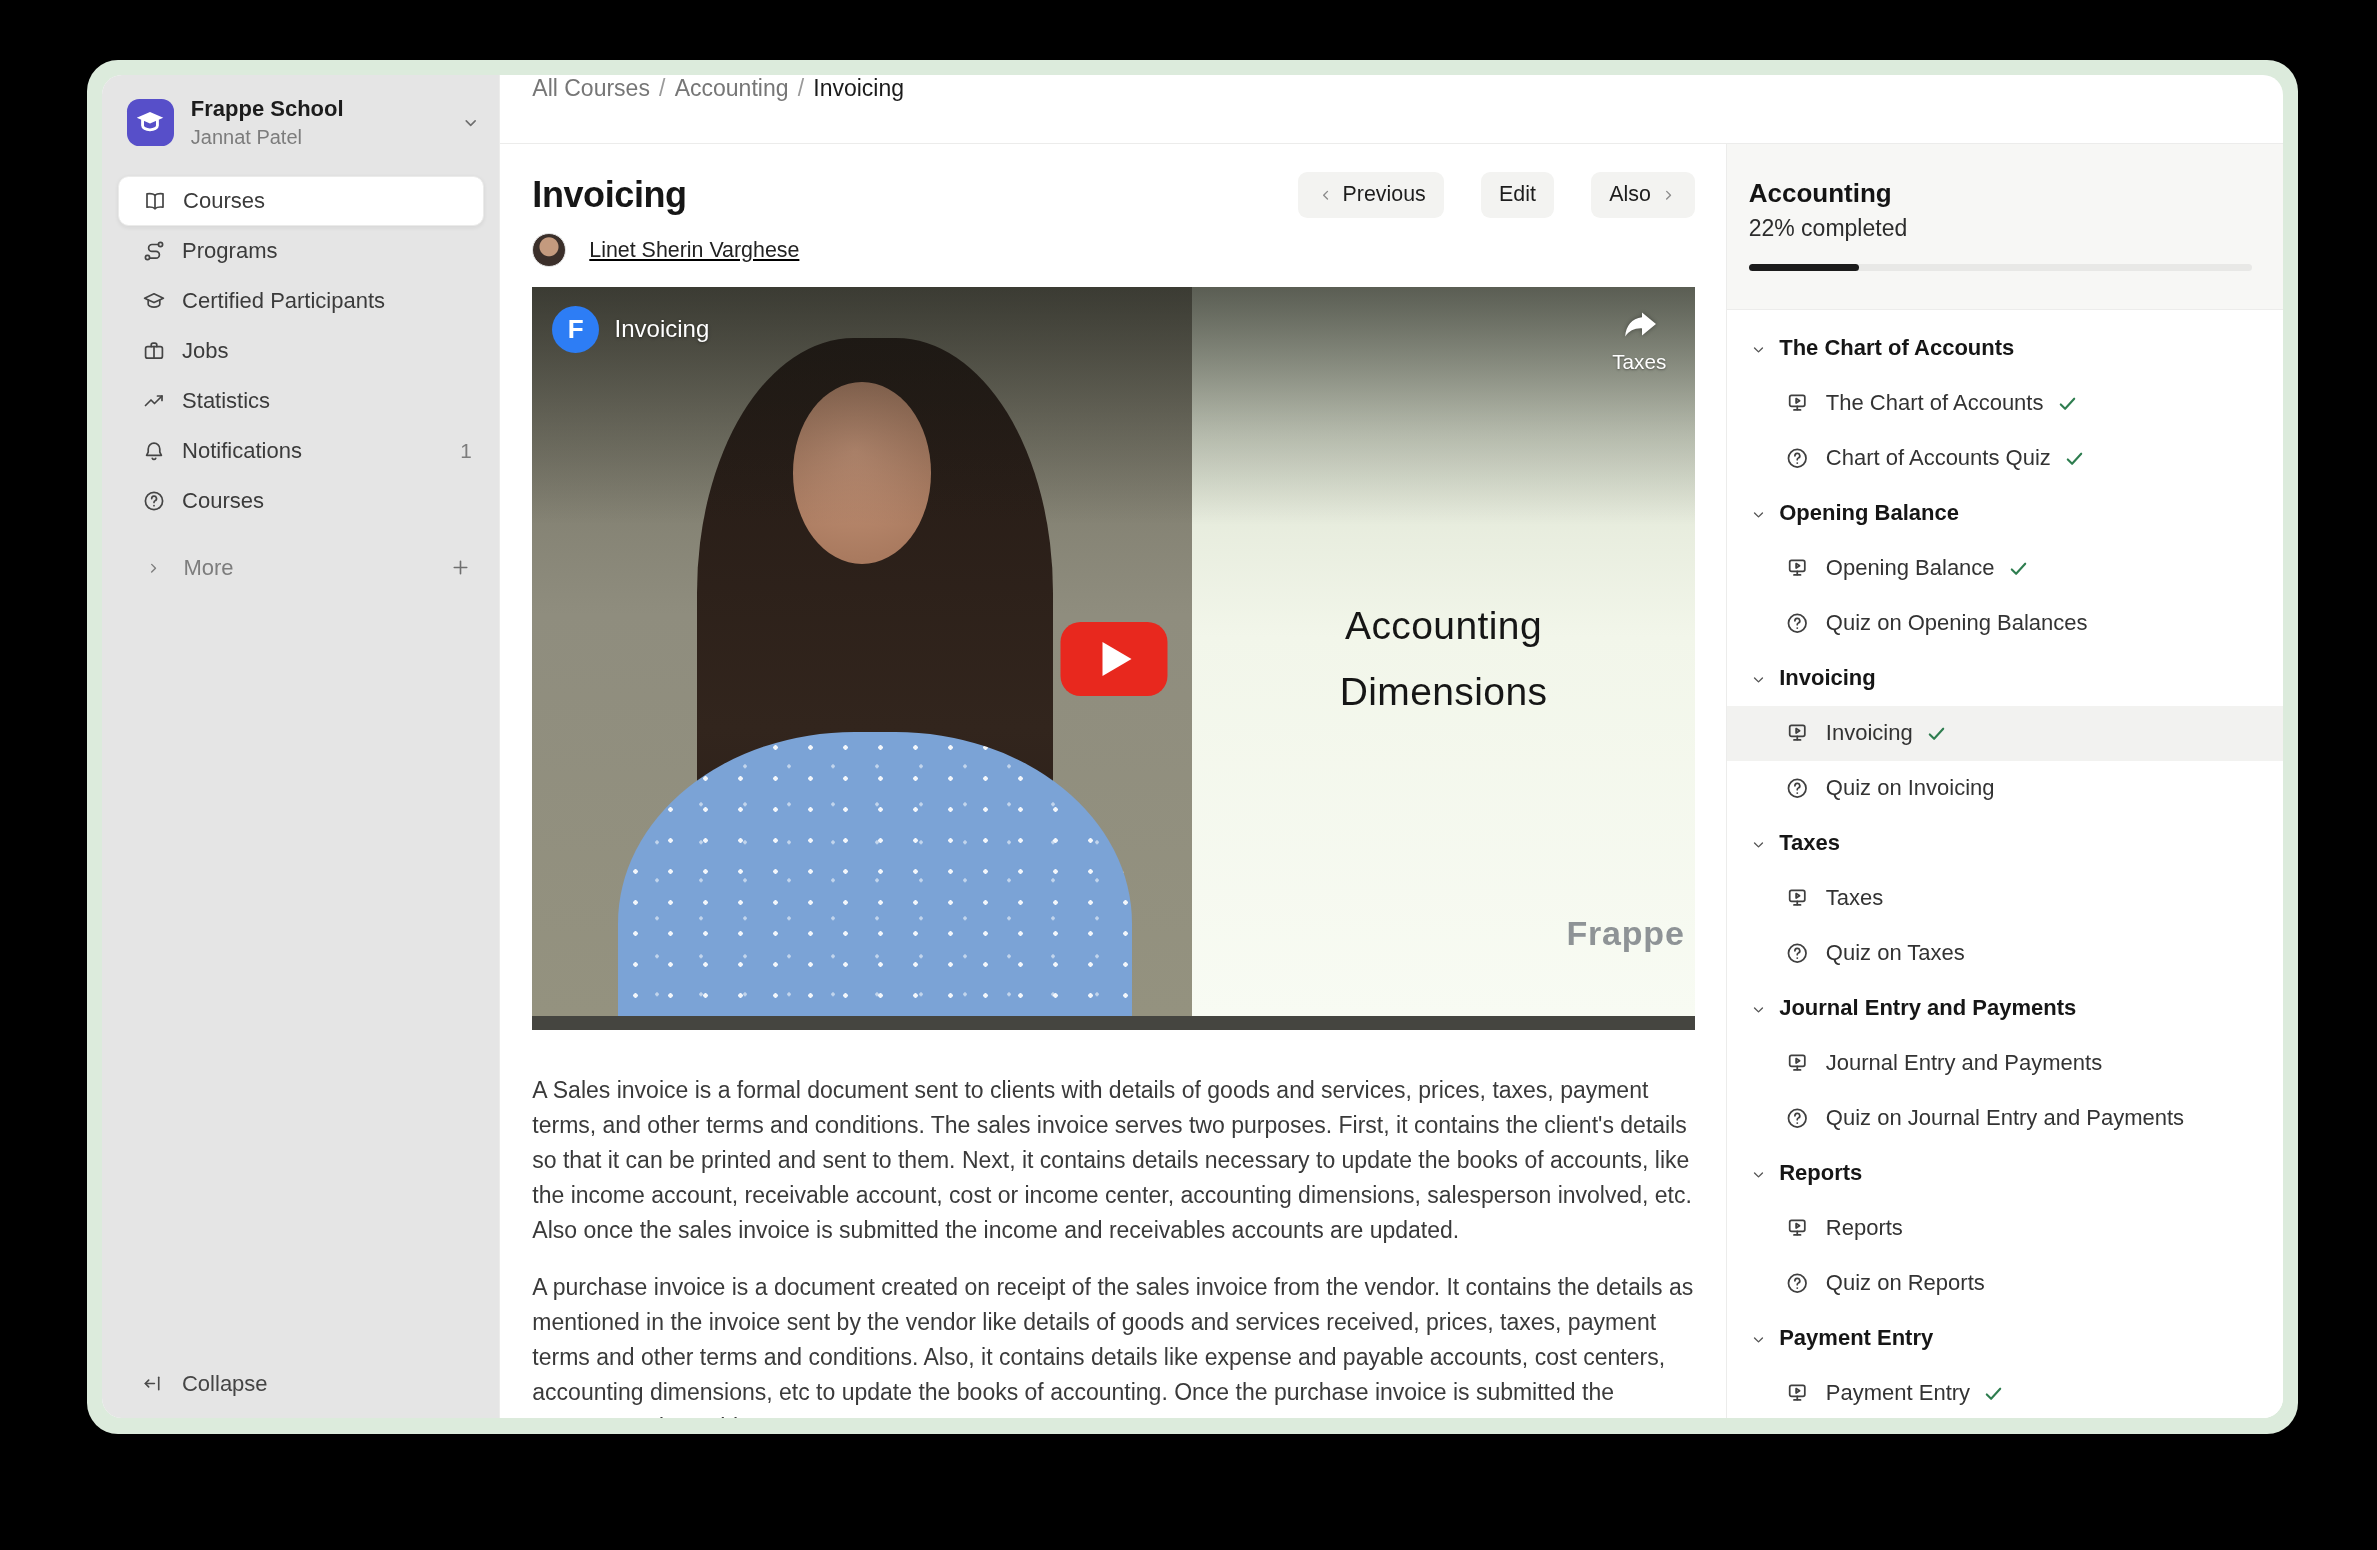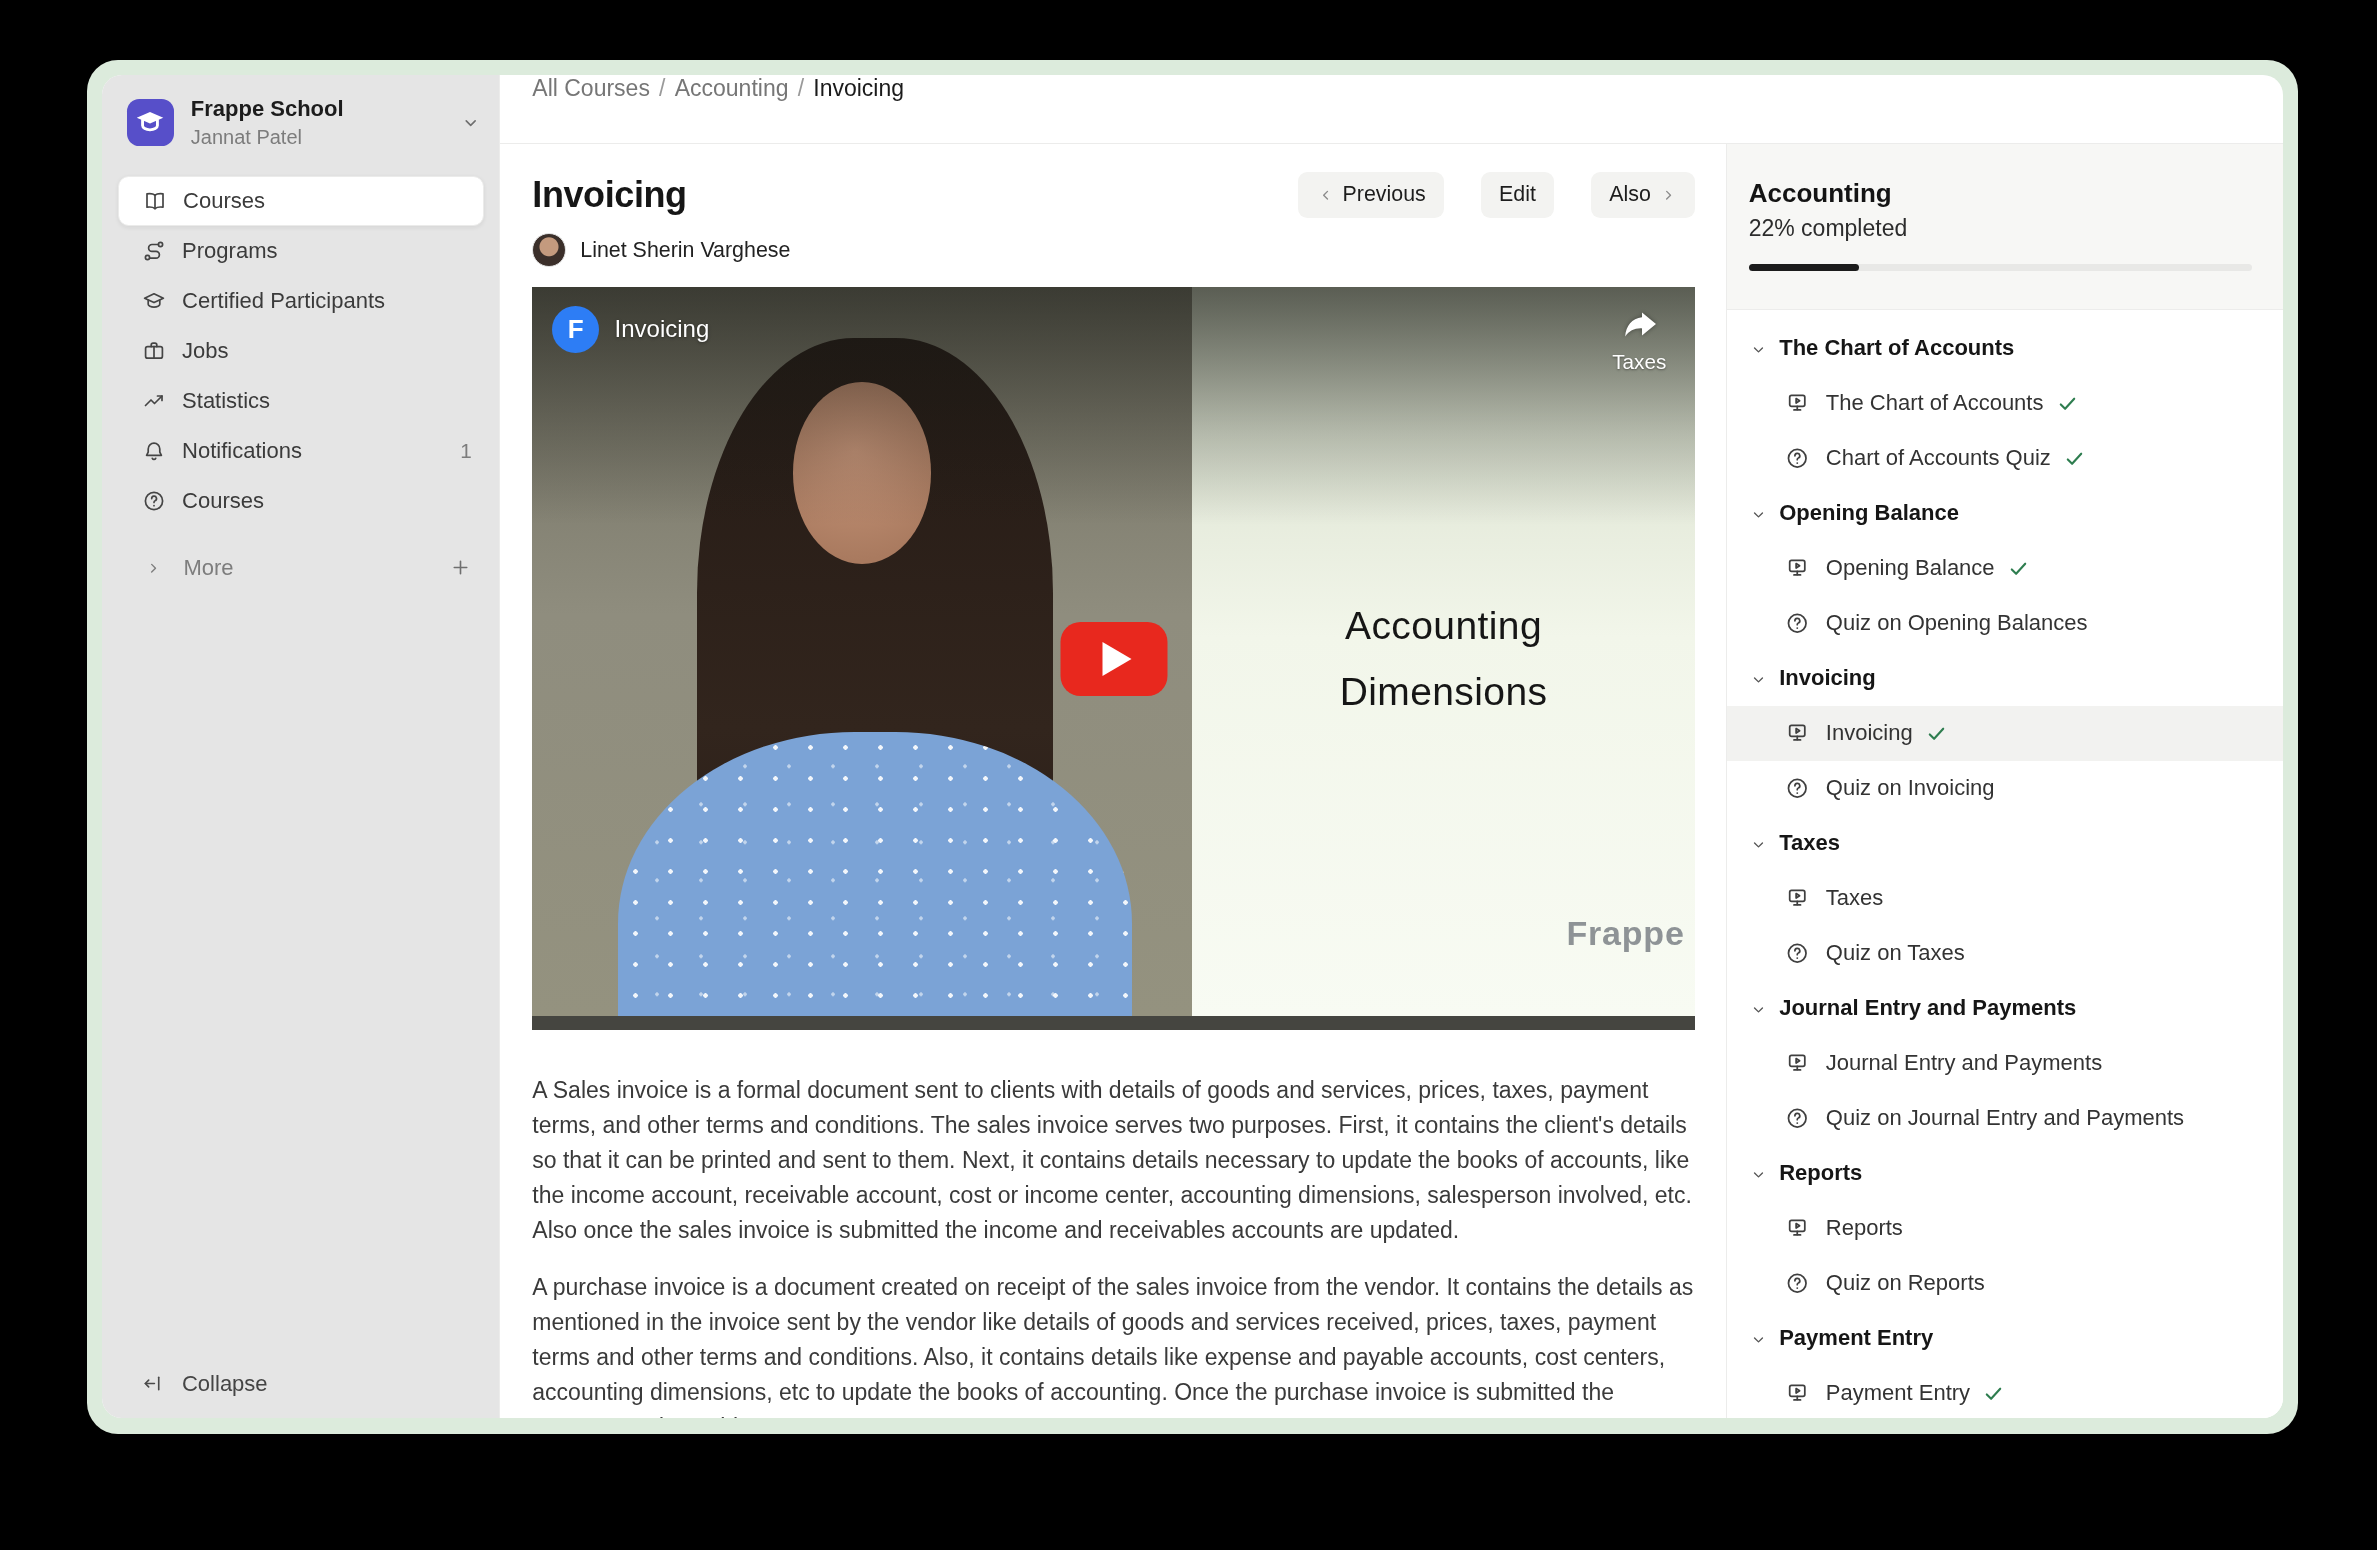--- a/index.html
+++ b/index.html
@@ -46,21 +46,21 @@
 
   
   .main { flex:1; min-width:0; padding:0 31px 0 32px; overflow:hidden; }
   .title-row { margin-top:27.6px; display:flex; align-items:center; }
   .page-title { font-size:36px; font-weight:700; color:#161616; letter-spacing:-0.4px; }
   .btns { margin-left:auto; display:flex; gap:11.5px; }
   .btn { height:46px; background:#f3f3f1; border:none; border-radius:9.2px; font-size:21.4px;
          color:#1d1d1d; display:flex; align-items:center; padding:0 18.4px; gap:7.7px;
          font-weight:500; cursor:pointer; font-family:inherit;margin-left:25px; }
   .btn .chev { width:18.4px; height:18.4px; color:#8c8c8c; }
-  .author-row { margin-top:15.3px; display:flex; align-items:center; gap:14px; }
+  .author-row { margin-top:15.3px; display:flex; align-items:center; gap:23px;text-decoration:underline; }
   .avatar { width:34px; height:34px; border-radius:50%;
             background:radial-gradient(circle at 50% 40%, #c49a7e 0 36%, #3b2f2a 40% 100%);
             border:0.8px solid #ddd; }
   .author-name { font-size:21.4px; color:#222; font-weight:500; }
 
   
   .video { margin-top:20px; height:743px; position:relative; overflow:hidden; cursor:pointer;
            background:#6e6c5e; }
   .v-left { position:absolute; left:0; top:0; width:56.7%; bottom:13.8px;
             background:linear-gradient(180deg,#6e6c5e 0%,#8f8d7e 45%,#94927f 100%); overflow:hidden; }

